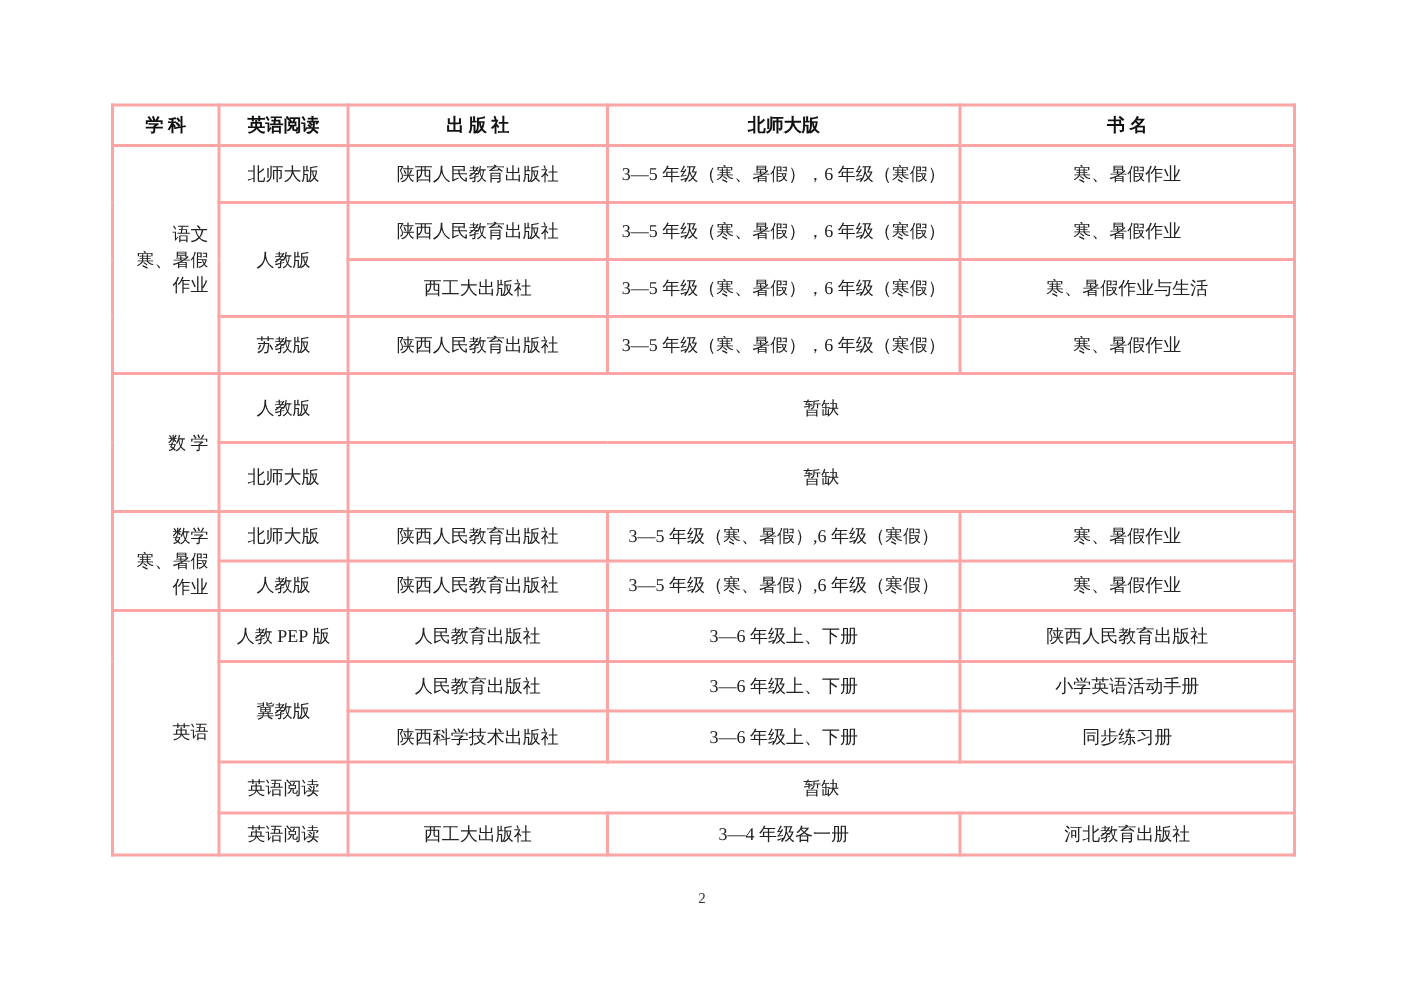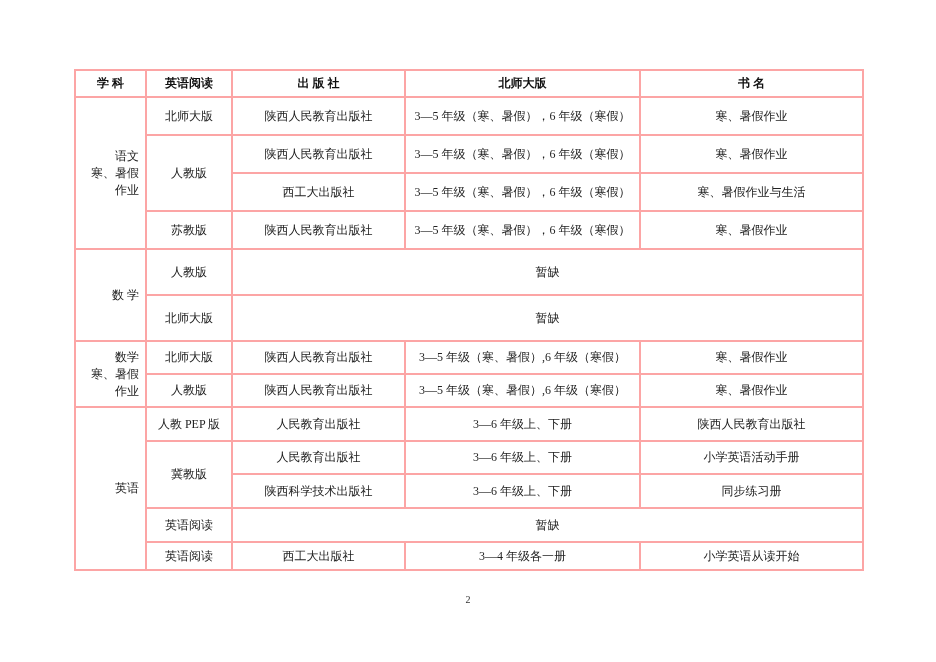--- a/index.html
+++ b/index.html
@@ -115,18 +115,18 @@
     <td class="l">同步练习册</td>
   </tr>
   <tr style="height:34px">
     <td class="c">英语阅读</td>
     <td class="c" colspan="3">暂缺</td>
   </tr>
   <tr style="height:28px">
     <td class="c">英语阅读</td>
     <td class="l">西工大出版社</td>
     <td class="l">3—4 年级各一册</td>
-    <td class="l">小学英语从读开始</td>
+    <td class="l">河北教育出版社</td>
   </tr>
 </tbody>
   </table>
 
 <div class="pg">2</div>
 
 </body></html>

